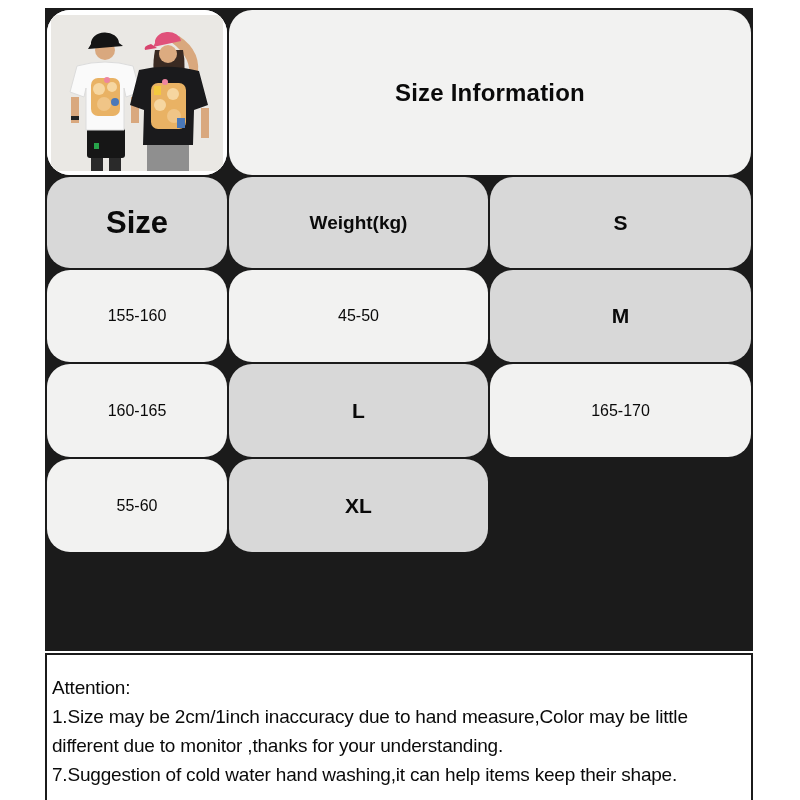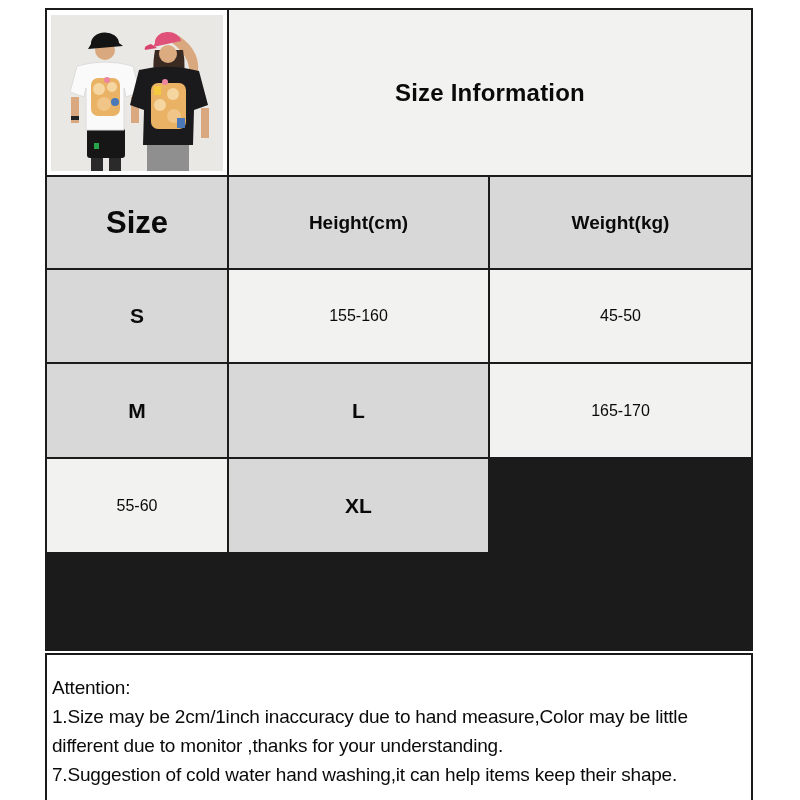--- a/index.html
+++ b/index.html
@@ -8,21 +8,21 @@
 
   
   .size-table{
     position:absolute;left:45px;top:8px;width:708px;box-sizing:border-box;
     border:2px solid #1b1b1b;background:#1b1b1b;
     display:grid;
     grid-template-columns:180px 259px 261px;
     grid-template-rows:165px 91px 92px 93px 93px 95px;
     grid-gap:2px;
   }
-  .cell{display:flex;align-items:center;justify-content:center;overflow:hidden;}
+  .cell{display:flex;align-items:center;justify-content:center;overflow:hidden;border-radius:23px;}
   .bg-white{background:#ffffff;}
   .bg-light{background:#f2f2f1;}
   .bg-gray{background:#d8d8d8;text-align:center;}
   .title-cell{grid-column:2 / span 2;position:relative;}
   .title-text{font-size:24px;font-weight:bold;letter-spacing:0.2px;}
   .corner-marker{
     position:absolute;left:-2px;top:-10px;width:0;height:0;
     border-top:11px solid #00a32a;border-right:15px solid transparent;
   }
   .hdr-size{font-size:31px;font-weight:bold;}
@@ -92,28 +92,28 @@
           <circle cx="118" cy="72" r="3" fill="#ee85a0"></circle>
         </g>
       </svg>
     </div>
     <div class="cell bg-light title-cell">
       <span class="corner-marker"></span>
       <span class="title-text">Size Information</span>
     </div>
 
     <div class="cell bg-gray hdr-size">Size</div>
-    <div class="cell bg-gray hdr">Height(cm)</div>
     <div class="cell bg-gray hdr">Weight(kg)</div>
 
     <div class="cell bg-gray size-label">S</div>
     <div class="cell bg-light val">155-160</div>
     <div class="cell bg-light val">45-50</div>
 
     <div class="cell bg-gray size-label">M</div>
+    <div class="cell bg-light val">160-165</div>
 
     <div class="cell bg-gray size-label">L</div>
     <div class="cell bg-light val">165-170</div>
     <div class="cell bg-light val">55-60</div>
 
     <div class="cell bg-gray size-label">XL</div>
 
   </div>
 
   <div class="attention">

